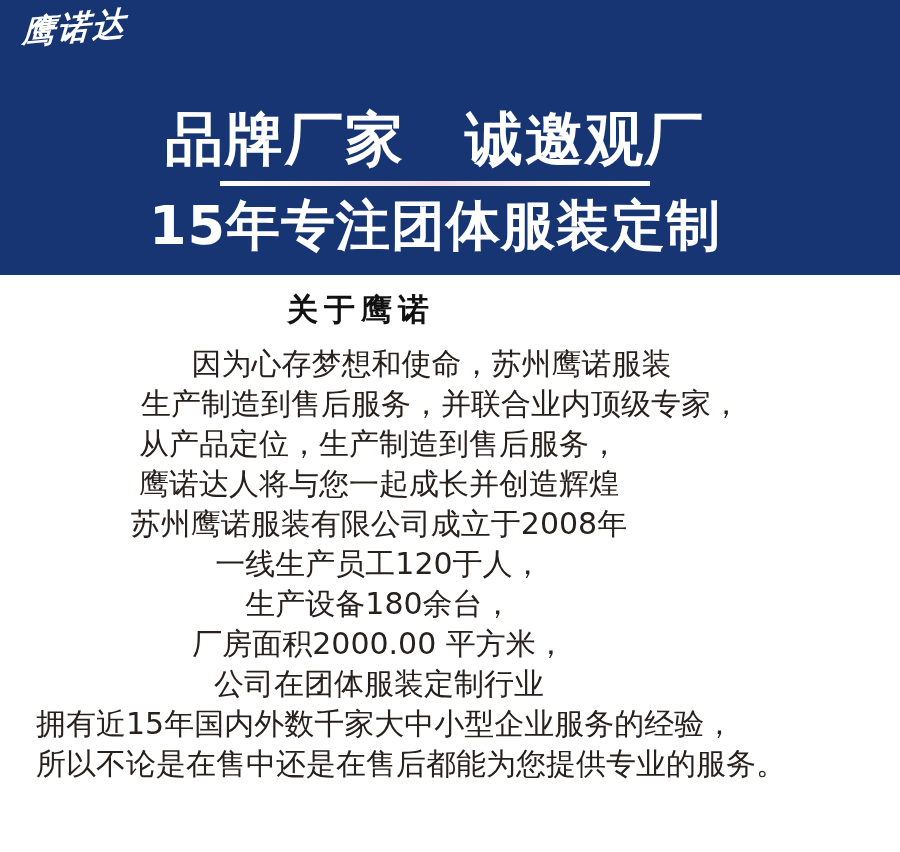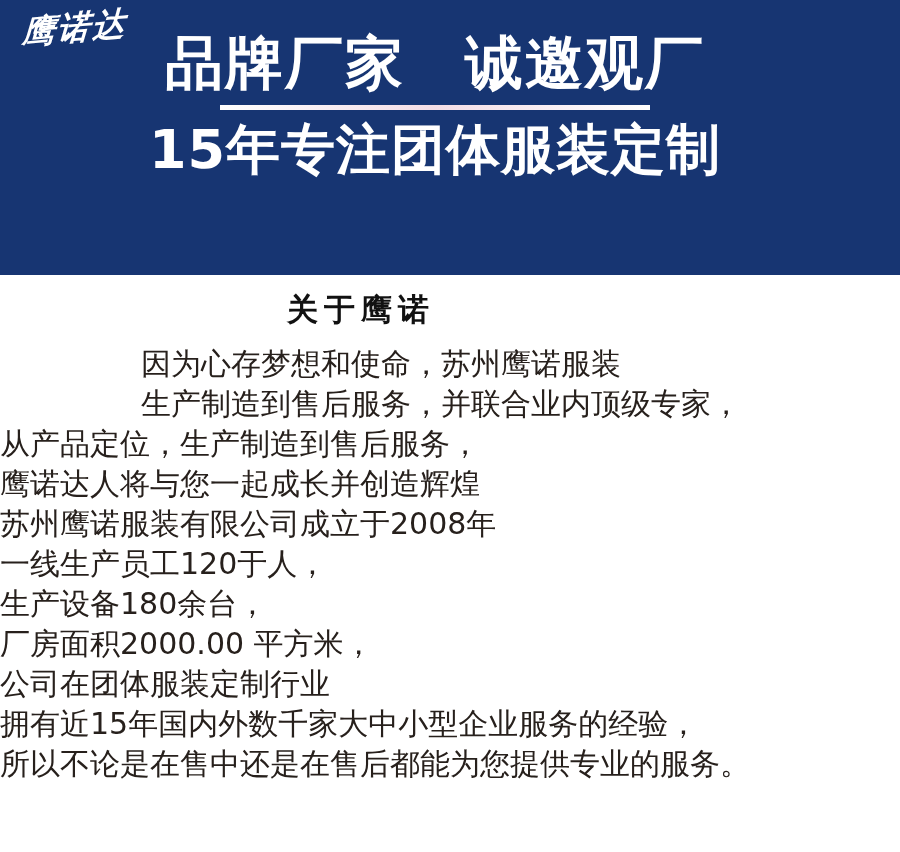--- a/index.html
+++ b/index.html
@@ -32,21 +32,21 @@
     font-family: "DejaVu Serif", serif;
     font-style: italic;
     font-weight: 700;
     font-size: 33px;
     letter-spacing: 2px;
     transform: rotate(-5deg) skewX(-8deg);
     white-space: nowrap;
     line-height: 1.2;
   }
   .banner-title {
-    padding-top: 34px;
+    padding-top: 110px;
     color: #ffffff;
     font-size: 58px;
     font-weight: 800;
     letter-spacing: 2px;
     line-height: 1;
     white-space: nowrap;
   }
   .banner-underline {
     width: 430px;
     height: 5px;
@@ -81,22 +81,22 @@
   .about-lines {
     margin-top: 17px;
     color: #27201c;
     font-size: 30px;
     font-weight: 400;
     line-height: 40px;
   }
   .about-line {
     white-space: nowrap;
   }
-  .align-center { text-align: left; }
-  .align-left   { text-align: left; padding-left: 141px; }
+  .align-center { text-align: center; padding-left: 36px; }
+  .align-left   { text-align: center; padding-left: 141px; }
 </style>
 </head>
 <body>
 
 <div class="banner">
   <div class="logo">鹰诺达</div>
   <div class="banner-title">品牌厂家　诚邀观厂</div>
   <div class="banner-underline"></div>
   <div class="banner-subtitle">15年专注团体服装定制</div>
 </div>

